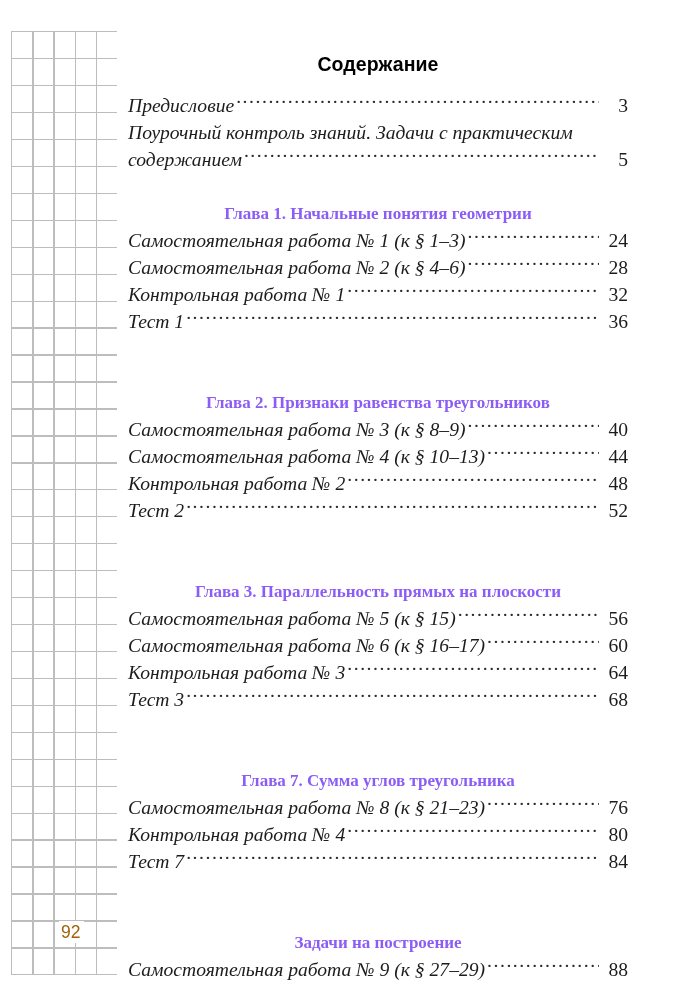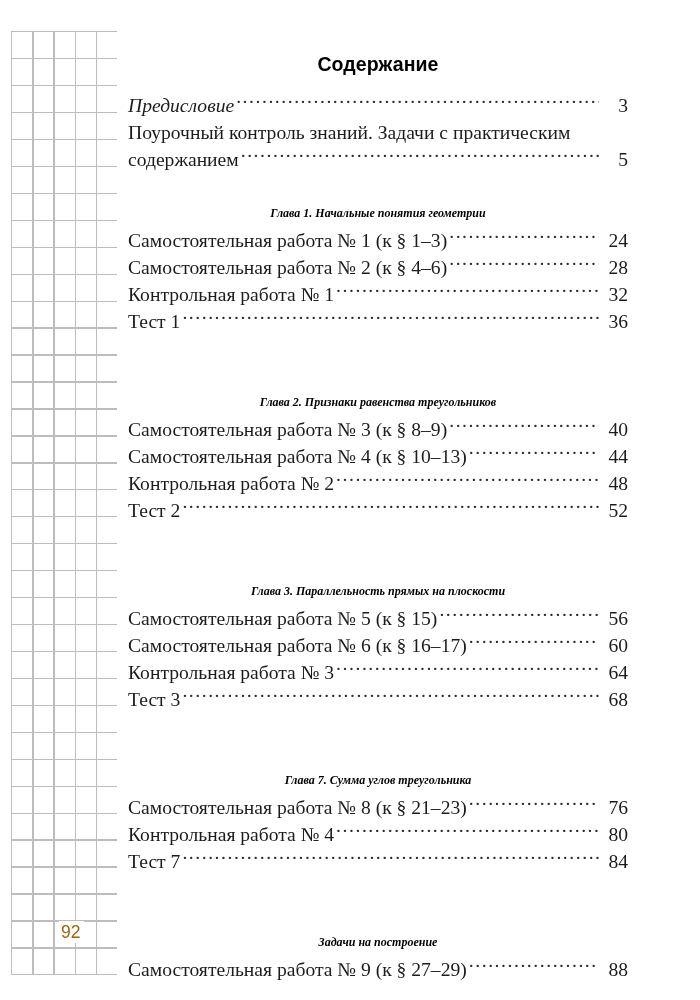--- a/index.html
+++ b/index.html
@@ -59,21 +59,21 @@
 
   
   .toc-row {
     display: flex;
     align-items: flex-start;
     font-size: 19.6px;
     line-height: 27px;
     color: #1c1c1c;
     white-space: nowrap;
   }
-  .toc-row .lbl { flex: 0 0 auto; }
+  .toc-row .lbl { flex: 0 0 auto; font-style: italic; }
   .toc-row .leader {
     flex: 1 1 auto;
     overflow: hidden;
     margin: 0 2px;
     position: relative;
     height: 1em;
   }
   .toc-row .leader::before {
     content: "....................................................................................................................................";
     position: absolute;
@@ -93,30 +93,29 @@
 
   
   .toc-row.italic .lbl { font-style: italic; }
 
   
   .toc-wrap {
     font-size: 19.6px;
     line-height: 27px;
     color: #1c1c1c;
   }
-  .toc-wrap .line1 { display: block; }
+  .toc-wrap .line1 { display: block; font-style: italic; }
 
   .chapter-head {
     text-align: center;
     font-weight: bold;
-    font-size: 12px;
+    font-size: 17px;
     line-height: 27px;
-    color: #000000;
+    color: #8b5cf6;
     white-space: nowrap;
-    font-style: italic;
   }
 
   .gap-before-head { height: 27px; }
   .gap-section { height: 54px; }
 
   
   #folio {
     position: absolute;
     left: 59px;
     top: 921px;

